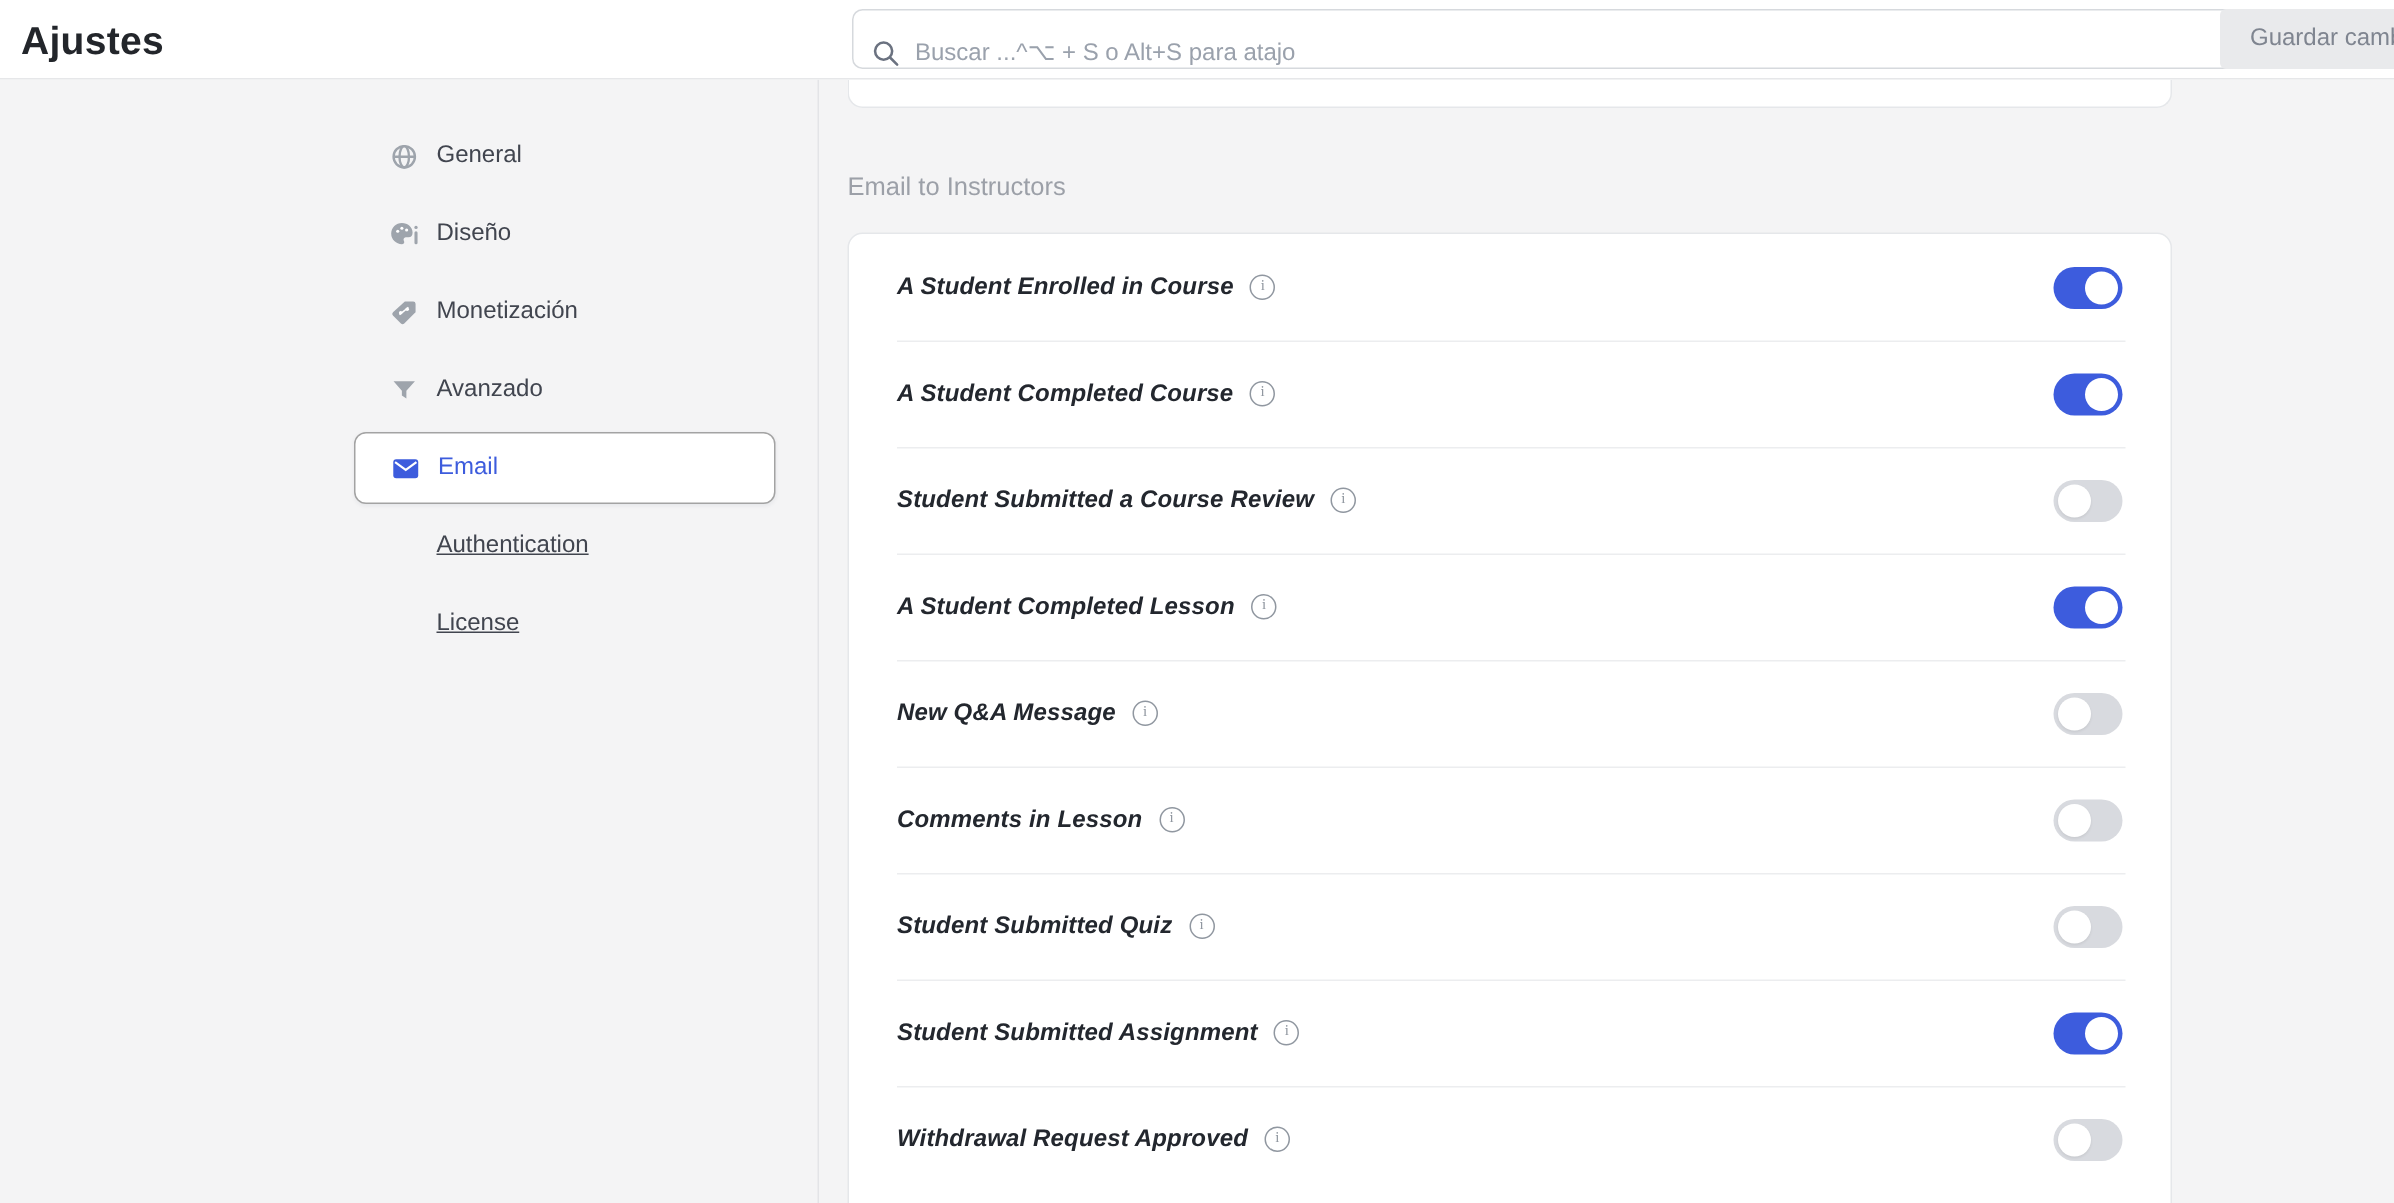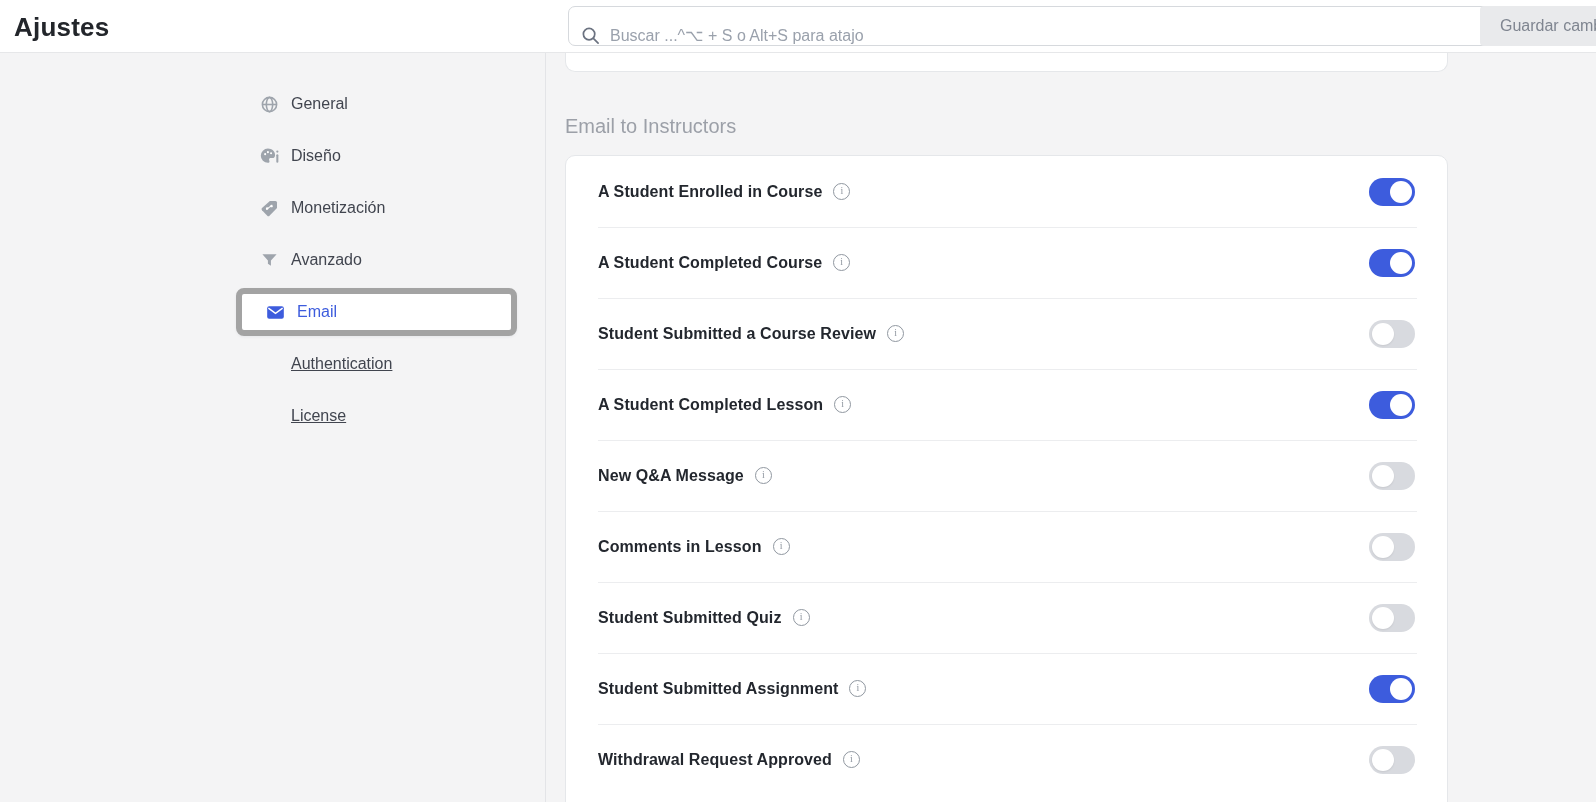--- a/index.html
+++ b/index.html
@@ -43,45 +43,45 @@
   .nav { position:absolute; top:27px; left:212px; width:281px; }
   .nav-item {
     position:relative; height:48px; margin-bottom:4px; display:flex;
     align-items:center; padding-left:24px; border-radius:8px; cursor:pointer;
     color:#41454f; font-size:16px;
   }
   .nav-item .nav-icon { width:19px; height:19px; margin-right:12px; display:flex; align-items:center; }
   .nav-item.no-icon { padding-left:55px;text-decoration:underline; }
   .nav-item.active {
     background:#ffffff; color:#3d5cdd;
-    box-shadow:0 1px 3px rgba(20,30,60,.06); border:6px solid #a3a3a3;
+    box-shadow:0 1px 3px rgba(20,30,60,.06); border:1px solid #a3a3a3;
   }
   .nav-icon svg { display:block; }
   
   .tail-card {
     position:absolute; left:565px; top:53px; width:883px; height:19px;
     background:#fff; border:1px solid #e5e7ea; border-top:none;
     border-radius:0 0 10px 10px;
   }
   .section-label {
-    position:absolute; left:565px; top:115px; font-size:20px; color:#9ca0a8;
+    position:absolute; left:565px; top:115px; font-size:17px; color:#9ca0a8;
   }
   .rows-card {
     position:absolute; left:565px; top:155px; width:883px; height:660px;
     background:#fff; border:1px solid #e5e7ea; border-radius:10px;
   }
   .row {
     position:relative; height:71px; display:flex; align-items:center;
     padding:0 32px;
   }
   .row + .row::before {
     content:""; position:absolute; top:0; left:32px; right:30px; height:1px;
     background:#ecedef;
   }
-  .row-label { font-size:16px; font-weight:700; color:#23272e; letter-spacing:.1px; }
+  .row-label { font-size:16px; font-weight:700; color:#23272e; letter-spacing:.1px;font-style:italic; }
   .info-icon {
     width:17px; height:17px; margin-left:11px; border:1.4px solid #9097a0;
     border-radius:50%; color:#9097a0; font-size:10px; line-height:14px;
     text-align:center; font-style:normal; display:inline-block; cursor:pointer;
     font-family:"Liberation Serif", serif;
   }
   .toggle {
     margin-left:auto; width:46px; height:28px; border-radius:14px;
     position:relative; cursor:pointer; flex:0 0 auto;
   }

